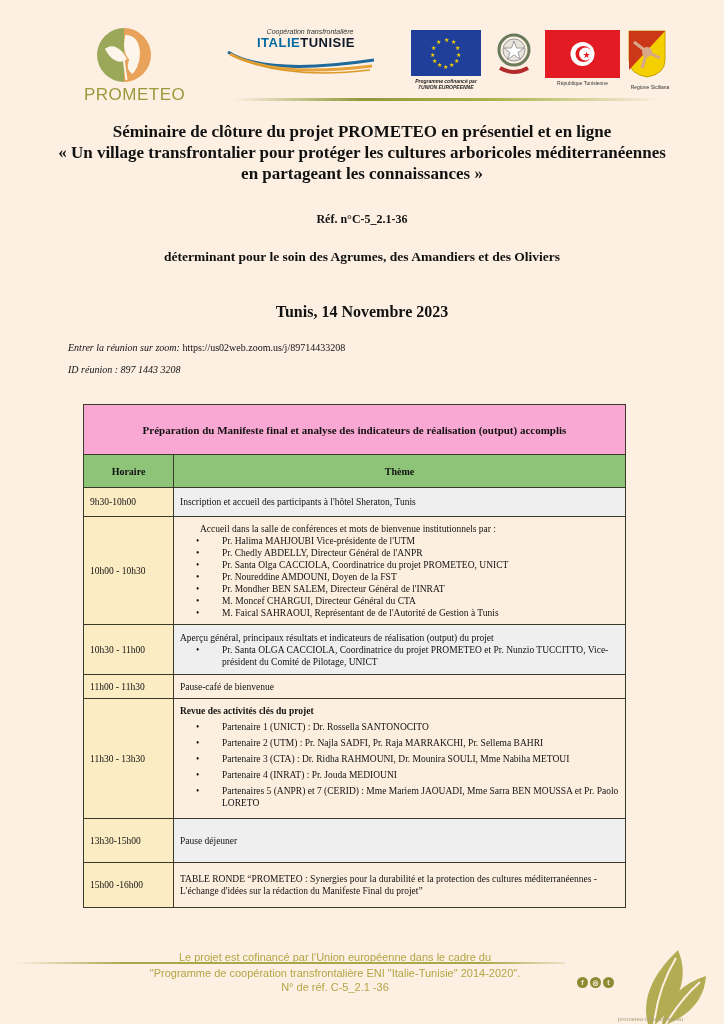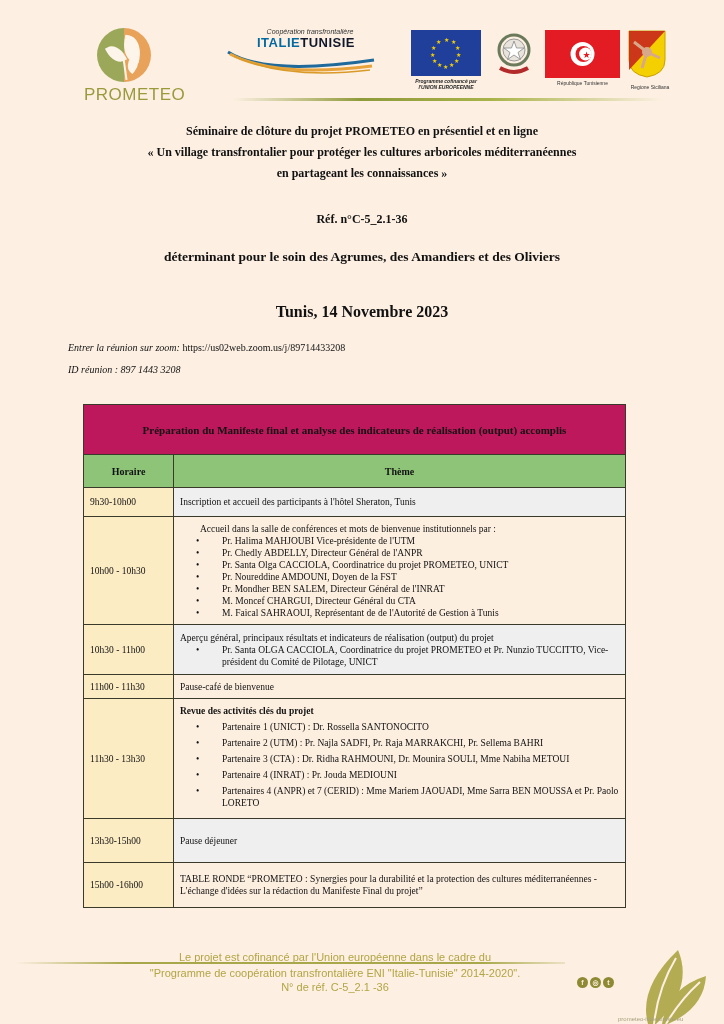--- a/index.html
+++ b/index.html
@@ -53,38 +53,38 @@
     .logo-tunisia { position: absolute; left: 545px; top: 30px; width: 75px; }
     .tn-flag { width: 75px; height: 48px; background: #e31b23; position: relative; }
     .tn-caption { font-family: "Liberation Sans", sans-serif; font-size: 5px; text-align: center; margin-top: 2px; color: #333; }
 
     .logo-sicily { position: absolute; left: 628px; top: 30px; width: 44px; }
     .sic-shield { width: 38px; height: 48px; margin: 0 auto; position: relative; }
     .sic-caption { font-family: "Liberation Sans", sans-serif; font-size: 5px; text-align: center; margin-top: 2px; color: #333; }
 
     
     .title-block { position: absolute; left: 40px; width: 644px; text-align: center; font-weight: bold; }
-    .title-main { top: 121px; font-size: 12px; line-height: 21px; }
+    .title-main { top: 121px; font-size: 17px; line-height: 21px; }
     .ref { top: 212px; font-size: 12px; }
     .subtitle { top: 248px; font-size: 13.5px; line-height: 18px; }
     .date { top: 303px; font-size: 16px; }
 
     .meeting { position: absolute; left: 68px; font-size: 10px; }
     .meeting .label { font-style: italic; }
     .meeting.link { top: 342px; }
     .meeting.id { top: 364px; }
 
     
     .agenda {
       position: absolute; left: 83px; top: 404px; width: 543px;
       border-collapse: collapse; font-size: 9px;
     }
     .agenda td, .agenda th { border: 1.5px solid #3a3a2a; vertical-align: middle; }
     .agenda .section-head {
-      background: #be185d; height: 50px; font-size: 11px; font-weight: bold; text-align: center;
+      background: #f9a8d4; height: 50px; font-size: 11px; font-weight: bold; text-align: center;
     }
     .agenda .col-head { background: #8dc478; height: 33px; font-size: 10px; font-weight: bold; text-align: center; }
     .agenda .time { width: 90px; background: #fcecc4; padding-left: 6px; font-size: 9.5px; }
     .agenda .theme { padding: 3px 6px; font-size: 9.5px; line-height: 12px; }
     .agenda tr.gray .theme { background: #efefef; }
     .agenda tr.peach .theme { background: #fdefe0; }
     .agenda ul { list-style: none; padding-left: 12px; }
     .agenda ul li { position: relative; padding-left: 30px; }
     .agenda ul li::before { content: "\2022"; position: absolute; left: 4px; top: 0; }
     .agenda .intro-indent { padding-left: 20px; }
@@ -252,21 +252,21 @@
   </tr>
   <tr class="peach" style="height:120px;">
     <td class="time">11h30 - 13h30</td>
     <td class="theme">
       <div class="theme-bold">Revue des activités clés du projet</div>
       <ul class="spaced">
         <li>Partenaire 1 (UNICT) : Dr. Rossella SANTONOCITO</li>
         <li>Partenaire 2 (UTM) : Pr. Najla SADFI,  Pr. Raja MARRAKCHI, Pr. Sellema BAHRI</li>
         <li>Partenaire 3 (CTA) : Dr. Ridha RAHMOUNI, Dr. Mounira SOULI, Mme Nabiha METOUI</li>
         <li>Partenaire 4 (INRAT) : Pr. Jouda MEDIOUNI</li>
-        <li>Partenaires 4 (ANPR) et 7 (CERID) :  Mme Mariem JAOUADI, Mme Sarra BEN MOUSSA et  Pr. Paolo LORETO</li>
+        <li>Partenaires 5 (ANPR) et 7 (CERID) :  Mme Mariem JAOUADI, Mme Sarra BEN MOUSSA et  Pr. Paolo LORETO</li>
       </ul>
     </td>
   </tr>
   <tr class="gray" style="height:44px;">
     <td class="time">13h30-15h00</td>
     <td class="theme">Pause déjeuner</td>
   </tr>
   <tr class="peach" style="height:45px;">
     <td class="time">15h00 -16h00</td>
     <td class="theme">TABLE RONDE “PROMETEO : Synergies pour la durabilité et la protection des cultures méditerranéennes   - L'échange d'idées sur la rédaction du Manifeste Final du projet”</td>

